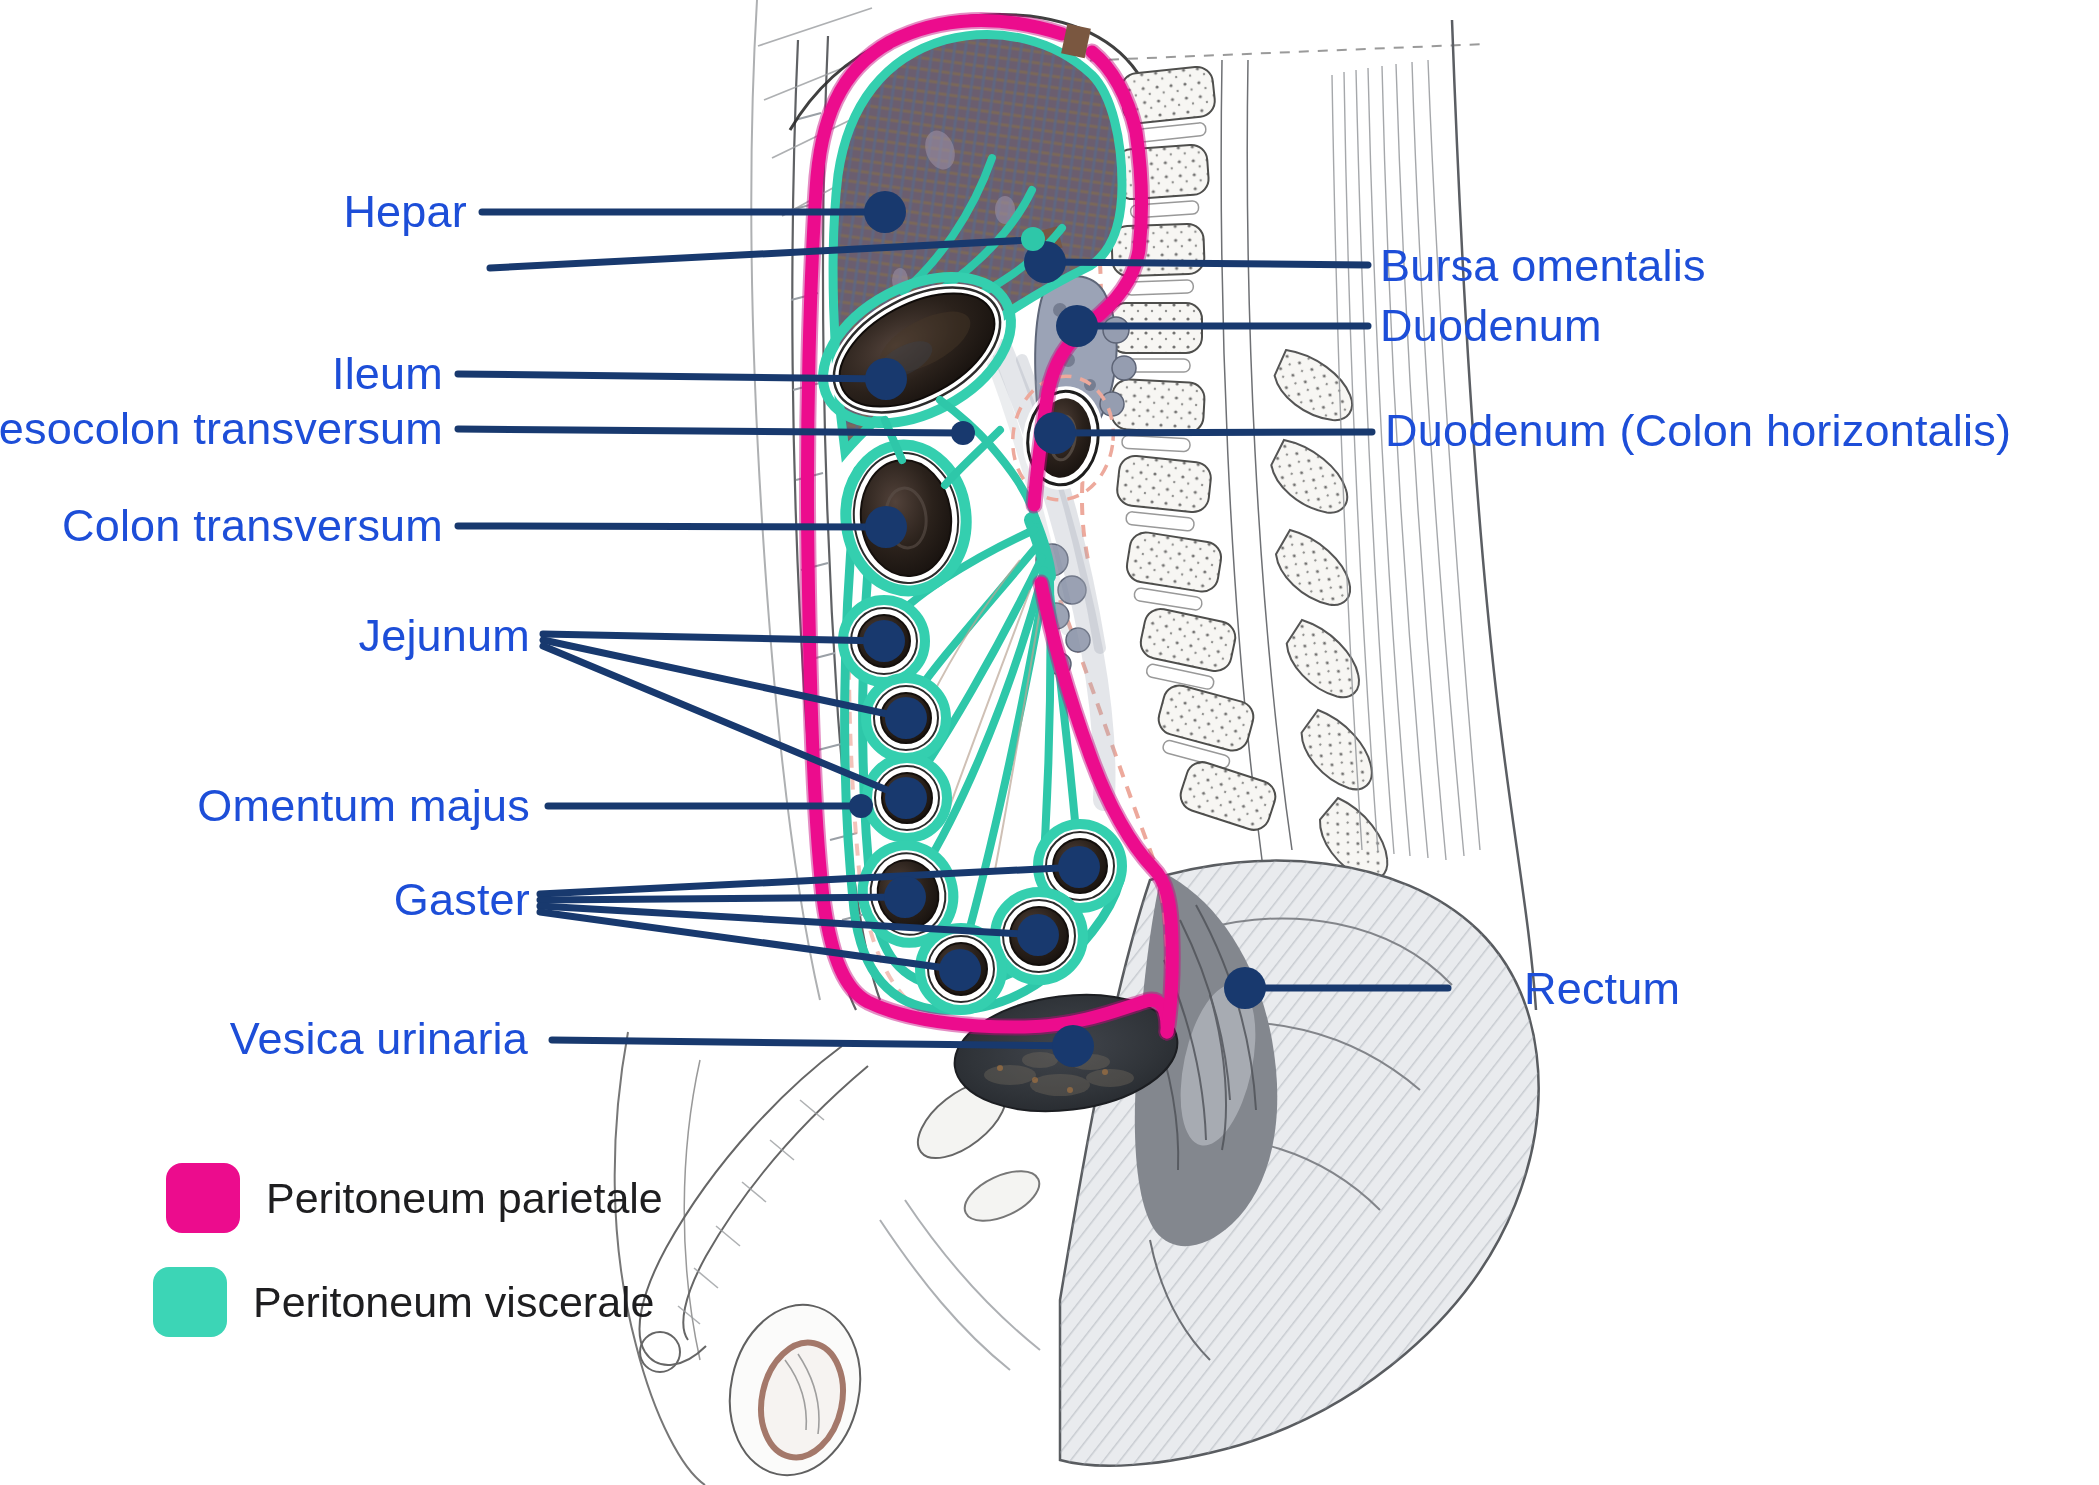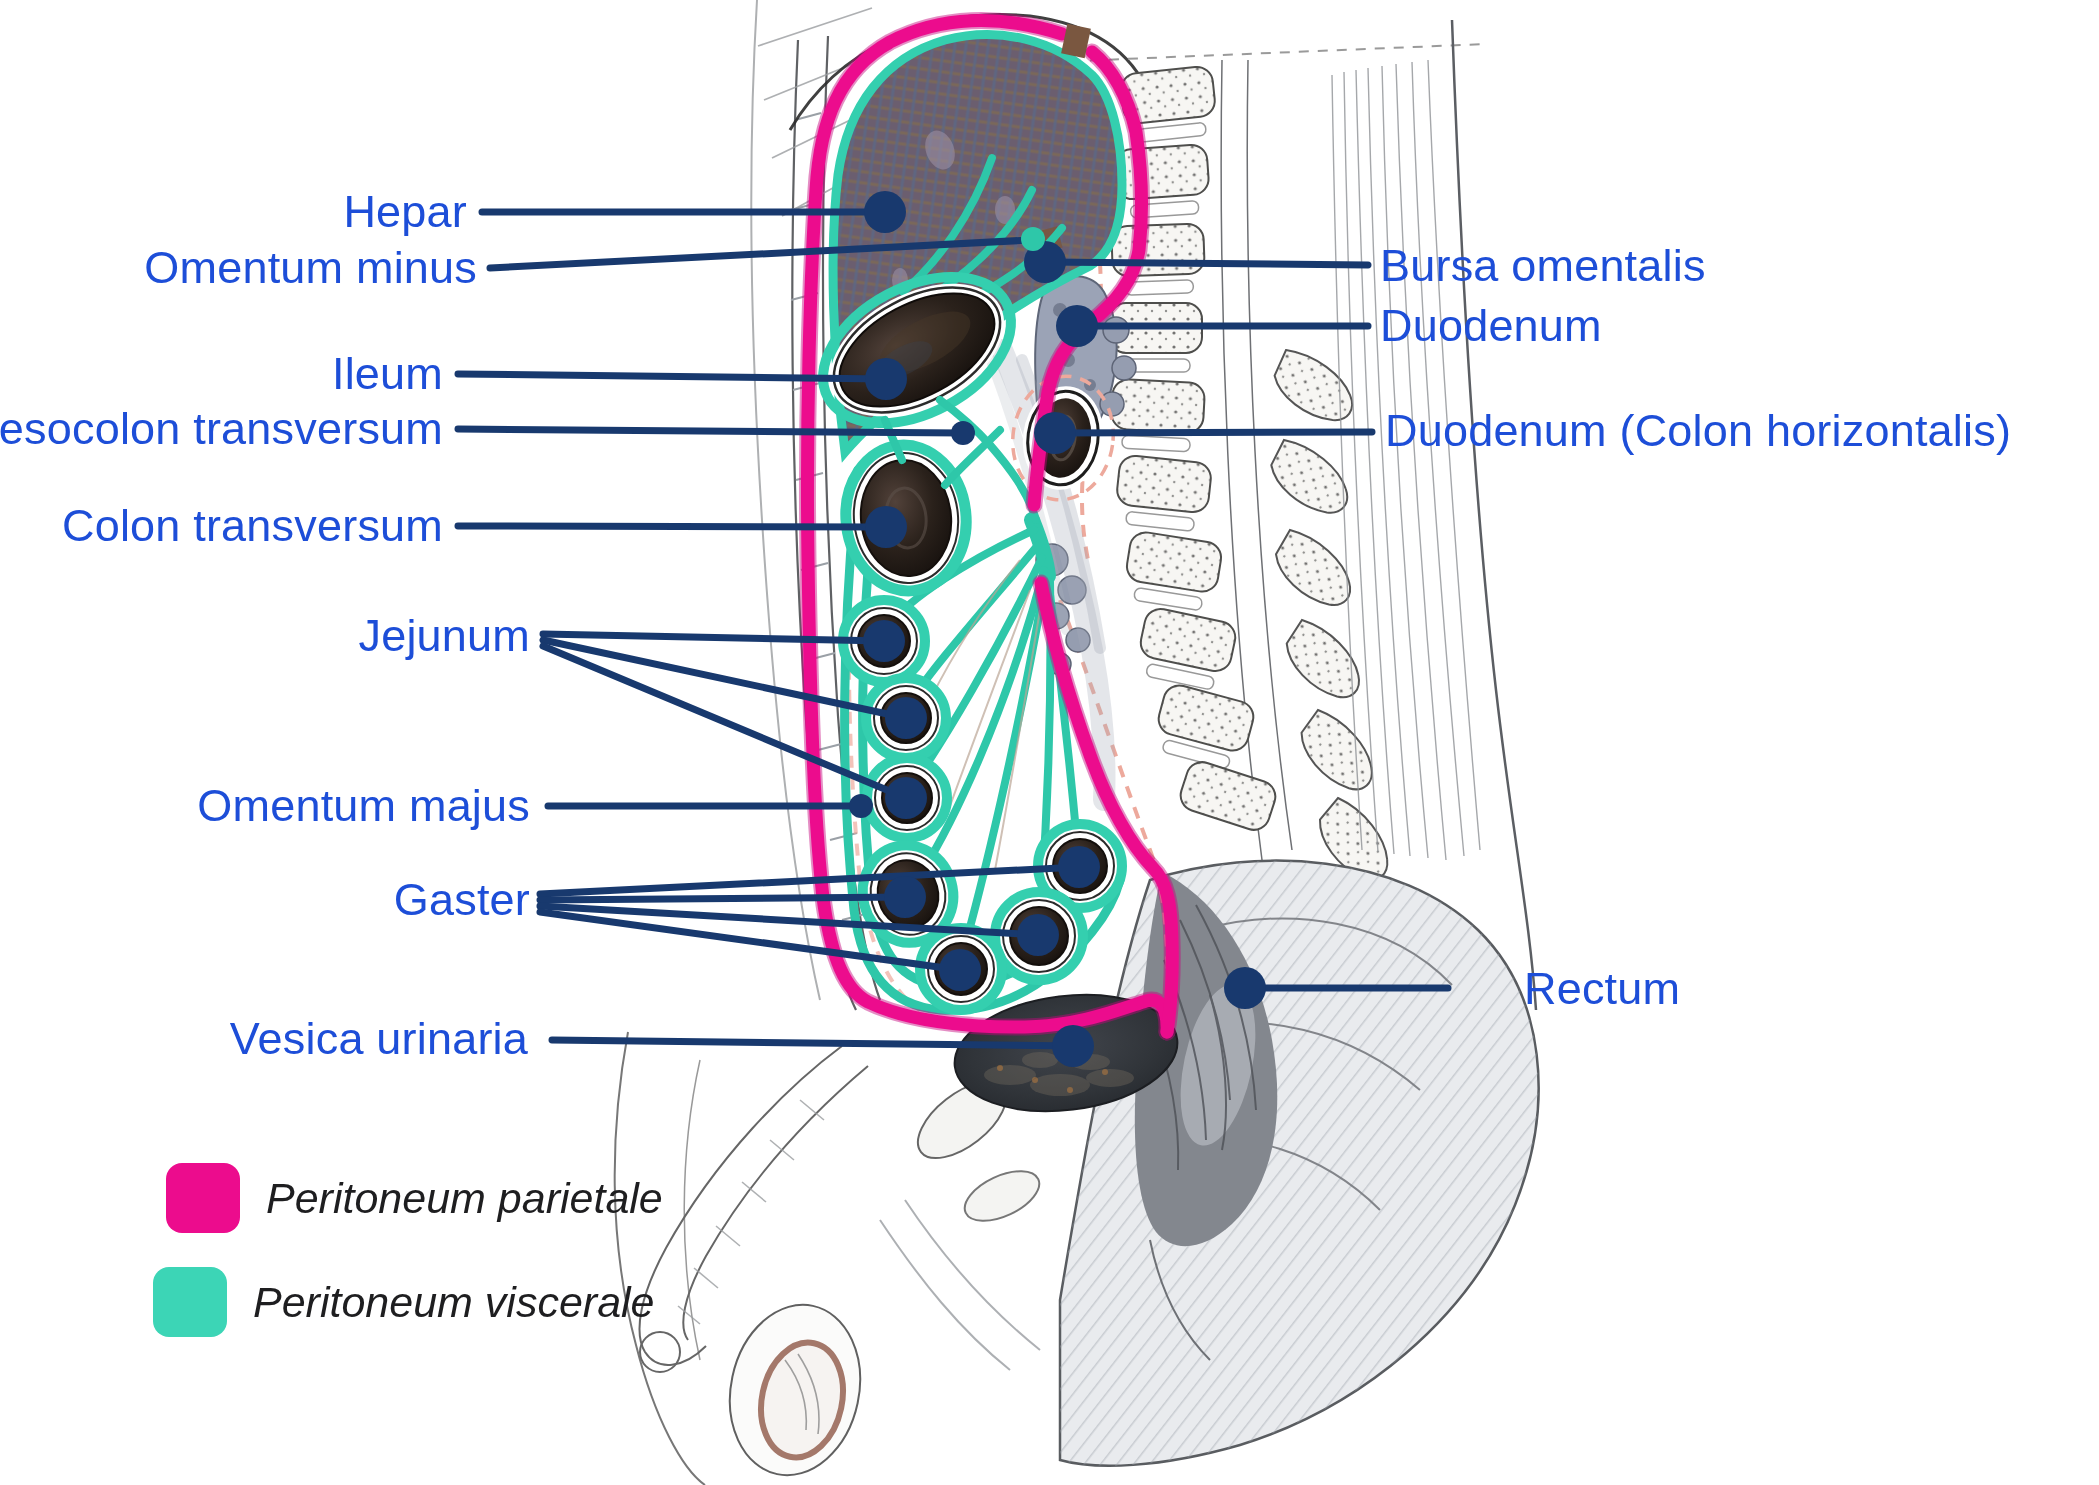--- a/index.html
+++ b/index.html
@@ -7,21 +7,21 @@
     position:relative;width:2099px;height:1485px;background:#ffffff;overflow:hidden;
     font-family:"Liberation Sans","DejaVu Sans",sans-serif;
   }
   .stage svg{position:absolute;left:0;top:0;}
   .lbl{
     position:absolute;font-size:45px;color:#1d4ed8;white-space:nowrap;
     transform:translateY(-50%);letter-spacing:0.2px;
   }
   .lbl.right-side{text-align:center;}
   .lbl.left-side{text-align:right;}
-  .legend-row{position:absolute;display:flex;align-items:center;gap:26px;font-style:italic;}
+  .legend-row{position:absolute;display:flex;align-items:center;gap:26px;}
   .swatch{width:74px;height:70px;border-radius:16px;display:inline-block;flex:0 0 auto;}
   .legend-text{font-size:43px;color:#1E1E20;white-space:nowrap;}
 </style>
 </head>
 <body>
 
 <div class="stage">
 
 <svg width="2099" height="1485" viewBox="0 0 2099 1485">
   <defs>
@@ -419,21 +419,20 @@
     <circle cx="1077" cy="326" r="21"></circle>
     <circle cx="1055" cy="433" r="21"></circle>
     <circle cx="1245" cy="988" r="21"></circle>
     <circle cx="963" cy="433" r="12"></circle>
     <circle cx="861" cy="806" r="12"></circle>
     <circle cx="1033" cy="239" r="12" fill="#2EC7A9"></circle>
   </g>
 </svg>
 
   <div class="lbl left-side" style="right:1632px;top:212px">Hepar</div>
-  <div class="lbl left-side" style="right:1622px;top:268px">Omentum minus</div>
   <div class="lbl left-side" style="right:1656px;top:374px">Ileum</div>
   <div class="lbl left-side" style="right:1656px;top:429px">Mesocolon transversum</div>
   <div class="lbl left-side" style="right:1656px;top:526px">Colon transversum</div>
   <div class="lbl left-side" style="right:1569px;top:636px">Jejunum</div>
   <div class="lbl left-side" style="right:1569px;top:806px">Omentum majus</div>
   <div class="lbl left-side" style="right:1569px;top:900px">Gaster</div>
   <div class="lbl left-side" style="right:1571px;top:1039px">Vesica urinaria</div>
 
   <div class="lbl right-side" style="left:1380px;top:266px">Bursa omentalis</div>
   <div class="lbl right-side" style="left:1380px;top:326px">Duodenum</div>

